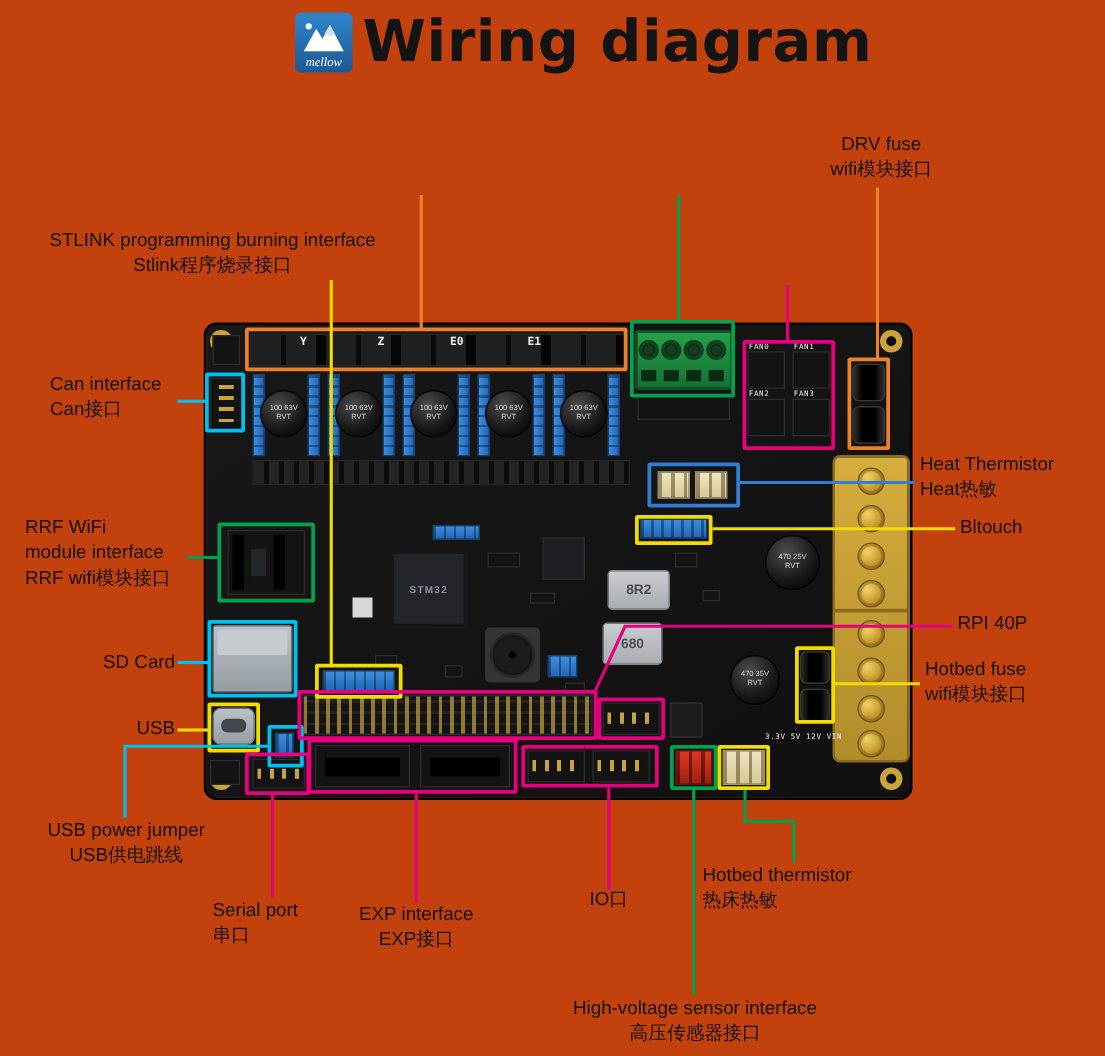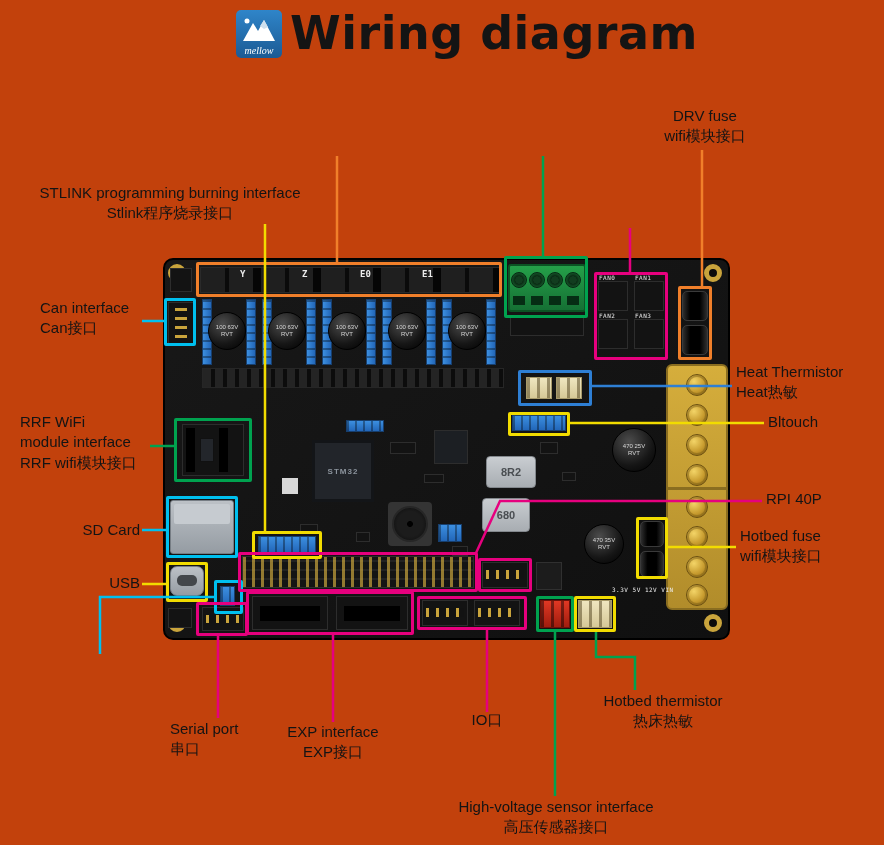--- a/index.html
+++ b/index.html
@@ -304,32 +304,36 @@
     <div class="en">RRF WiFi</div>
     <div class="en">module interface</div>
     <div class="zh">RRF wifi模块接口</div>
   </div>
   <div class="label" style="left:56px;top:520px;width:84px;text-align:right">
     <div class="en">SD Card</div>
   </div>
   <div class="label" style="left:76px;top:573px;width:64px;text-align:right">
     <div class="en">USB</div>
   </div>
+  <div class="label" style="left:20px;top:655px;width:162px;text-align:center">
+    <div class="en">USB power jumper</div>
+    <div class="zh">USB供电跳线</div>
+  </div>
   <div class="label" style="left:170px;top:719px;width:96px;text-align:left">
     <div class="en">Serial port</div>
     <div class="zh">串口</div>
   </div>
   <div class="label" style="left:275px;top:722px;width:116px;text-align:center">
     <div class="en">EXP interface</div>
     <div class="zh">EXP接口</div>
   </div>
   <div class="label" style="left:454px;top:710px;width:66px;text-align:center">
     <div class="zh">IO口</div>
   </div>
-  <div class="label" style="left:590px;top:691px;width:146px;text-align:center">
+  <div class="label" style="left:562px;top:691px;width:146px;text-align:left">
     <div class="en">Hotbed thermistor</div>
     <div class="zh">热床热敏</div>
   </div>
   <div class="label" style="left:438px;top:797px;width:236px;text-align:center">
     <div class="en">High-voltage sensor interface</div>
     <div class="zh">高压传感器接口</div>
   </div>
   <div class="label" style="left:736px;top:362px;width:140px;text-align:left">
     <div class="en">Heat Thermistor</div>
     <div class="zh">Heat热敏</div>

